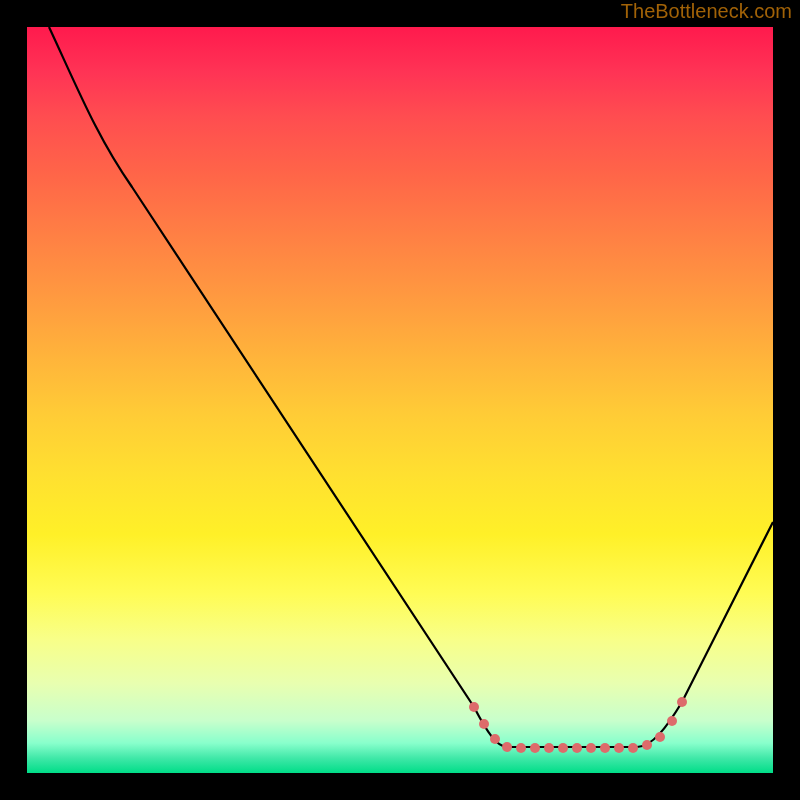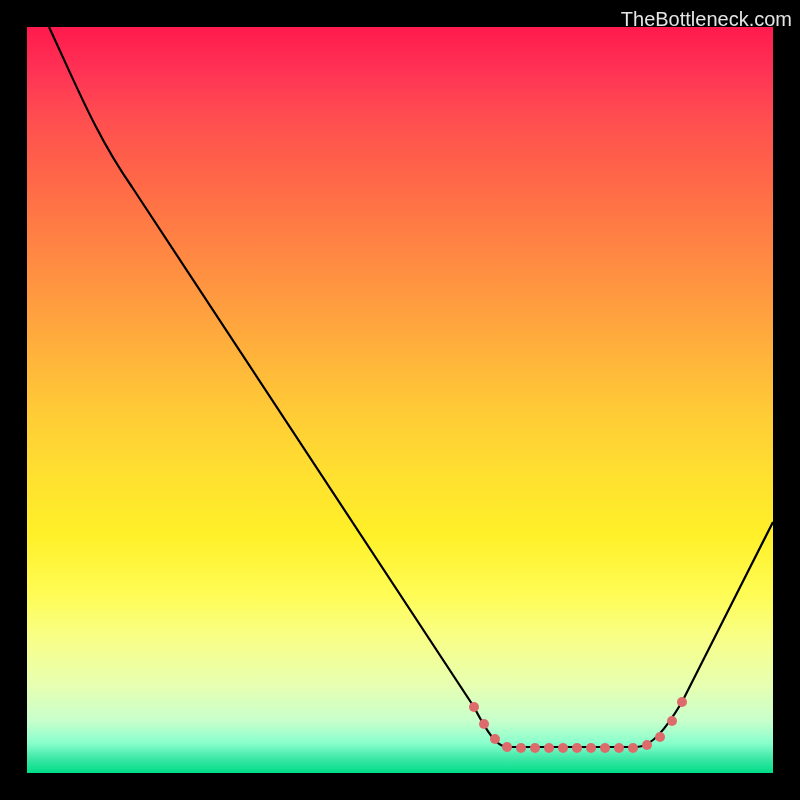--- a/index.html
+++ b/index.html
@@ -5,23 +5,23 @@
   * { margin: 0; padding: 0; box-sizing: border-box; }
   body {
     width: 800px;
     height: 800px;
     background: #000;
     position: relative;
     font-family: Arial, sans-serif;
   }
   .watermark {
     position: absolute;
-    top: 8px;
+    top: 0;
     right: 8px;
-    color: #e5e5e5;
+    color: #a16207;
     font-size: 20px;
     font-weight: 500;
     z-index: 10;
   }
   .chart-area {
     position: absolute;
     left: 27px;
     top: 27px;
     width: 746px;
     height: 746px;

